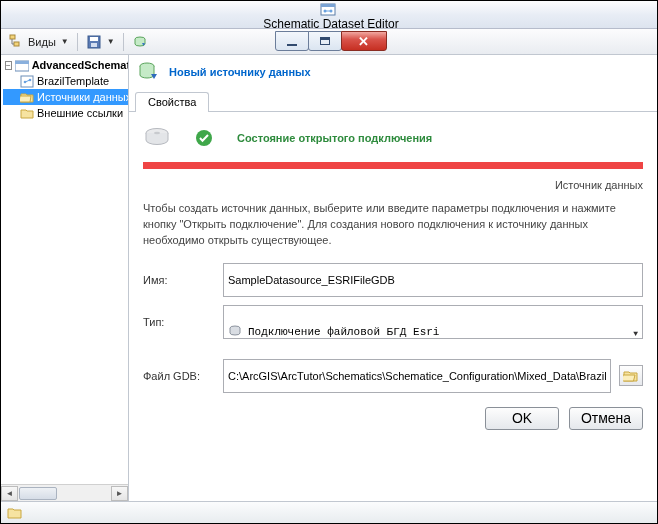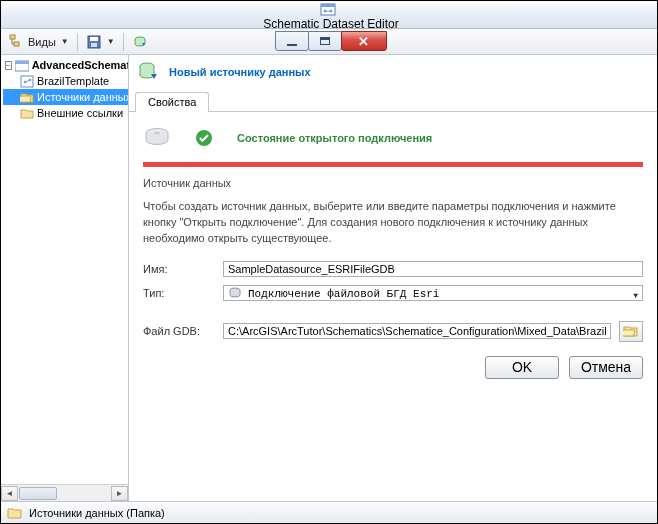--- a/index.html
+++ b/index.html
@@ -39,31 +39,31 @@
   .tree-scroll .track { flex:1; }
 
   
   .content { flex:1; background:#fff; display:flex; flex-direction:column; }
   .header-row { display:flex; align-items:center; padding:6px 10px 8px 8px; gap:10px; }
   .header-row .big-icon { width:22px; height:22px; }
   .tabstrip { display:flex; padding-left:6px; border-bottom:1px solid #c1c7d0;align-items:center; }
   .tab { padding:3px 12px 4px; border:1px solid #c1c7d0; border-bottom:none; background:#fff; border-radius:3px 3px 0 0; position:relative; top:1px; background:#fff; }
 
   .panel { flex:1; padding: 8px 14px 10px 14px; display:flex; flex-direction:column; }
-  .status-row { display:flex; align-items:center; gap:24px; padding:4px 0 10px 0; border-bottom:5px solid #ef4444; }
+  .status-row { display:flex; align-items:center; gap:24px; padding:4px 0 10px 0; border-bottom:7px solid #ef4444; }
   .status-row .disk { width:28px; height:28px; }
   .status-row .ok { width:18px; height:18px; }
   .status-text { color:#2e8b3d; font-weight:bold; }
 
-  .section-title { margin:10px 0 10px 0; color:#444; }
+  .section-title { margin:10px 0 10px 16px; color:#444;text-align:right; }
   .desc { color:#444; line-height:1.45; margin-bottom:14px; padding-right:8px; }
 
   .form-row { display:flex; align-items:center; margin-bottom:8px; gap:8px; }
   .form-row .fl { width:72px; color:#333; }
-  .form-row input.text, .form-row .select { flex:1; height:16px; border:1px solid #abadb3; padding:0 4px; font-size:11px; font-family:inherit; background:#fff; }
+  .form-row input.text, .form-row .select { flex:1; height:34px; border:1px solid #abadb3; padding:0 4px; font-size:11px; font-family:inherit; background:#fff; }
   .form-row .select { display:flex; align-items:flex-end; gap:6px; position:relative;font-family:Liberation Mono, monospace; }
   .form-row .select .sel-arrow { position:absolute; right:4px; font-size:8px; color:#333; }
   .form-row .browse { width:24px; height:21px; border:1px solid #abadb3; background:linear-gradient(#fefefe,#e7e9ed); display:flex; align-items:center; justify-content:center; }
 
   .btn-row { display:flex; justify-content:flex-end; gap:10px; margin-top:6px; }
   .btn { width:74px; height:23px; border:1px solid #8a9098; background:linear-gradient(#fdfdfd,#e5e8ec); border-radius:3px; font-size:14px; cursor:default; display:flex;align-items:center;justify-content:center; }
 
   
   .statusbar { height:22px; background:linear-gradient(#fbfcfd,#e8ecef); border-top:1px solid #c1c7d0; display:flex; align-items:center; padding:0 6px; gap:6px; }
 
@@ -268,14 +268,13 @@
     </div>
   </div>
 </div>
 
 <div class="statusbar">
   <span>
     <svg width="16" height="14">
         <path d="M1 3 h5 l1 1 h7 v8 h-13 z" fill="#f6e3a1" stroke="#c9a741"></path>
       </svg>
   </span>
-  <span>Источники данных (Папка)</span>
 </div>
 
 </body></html>

